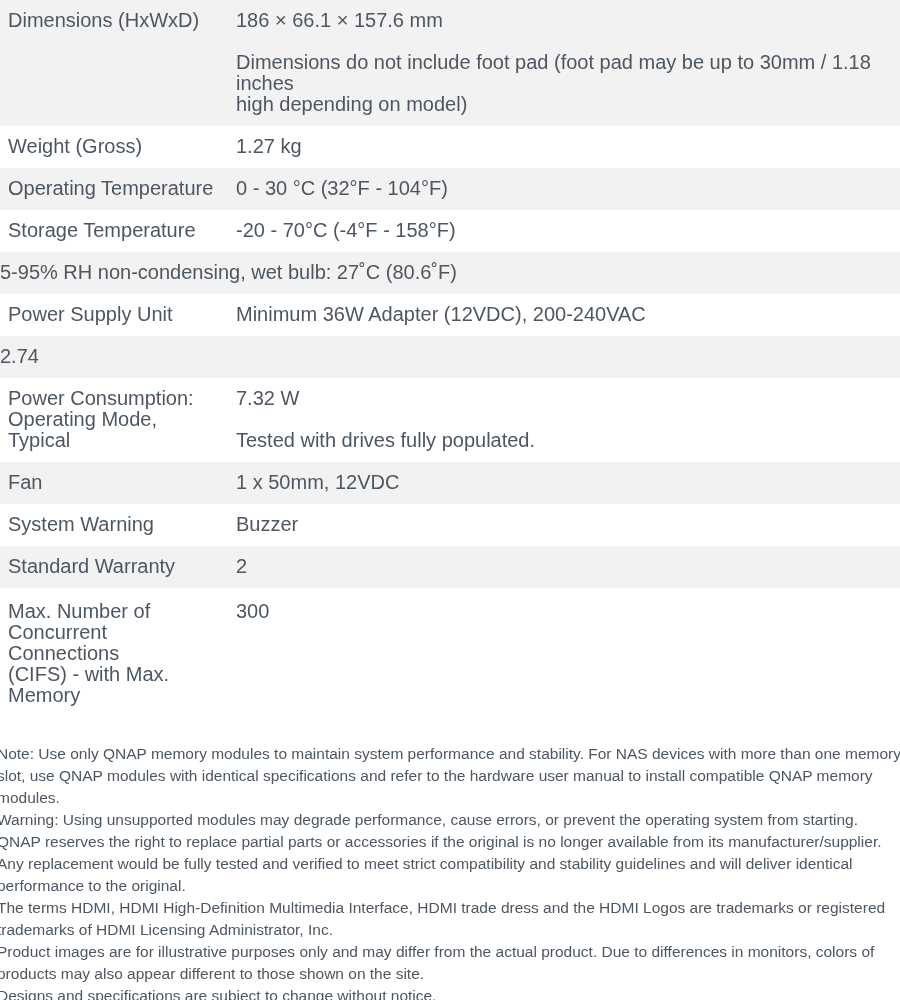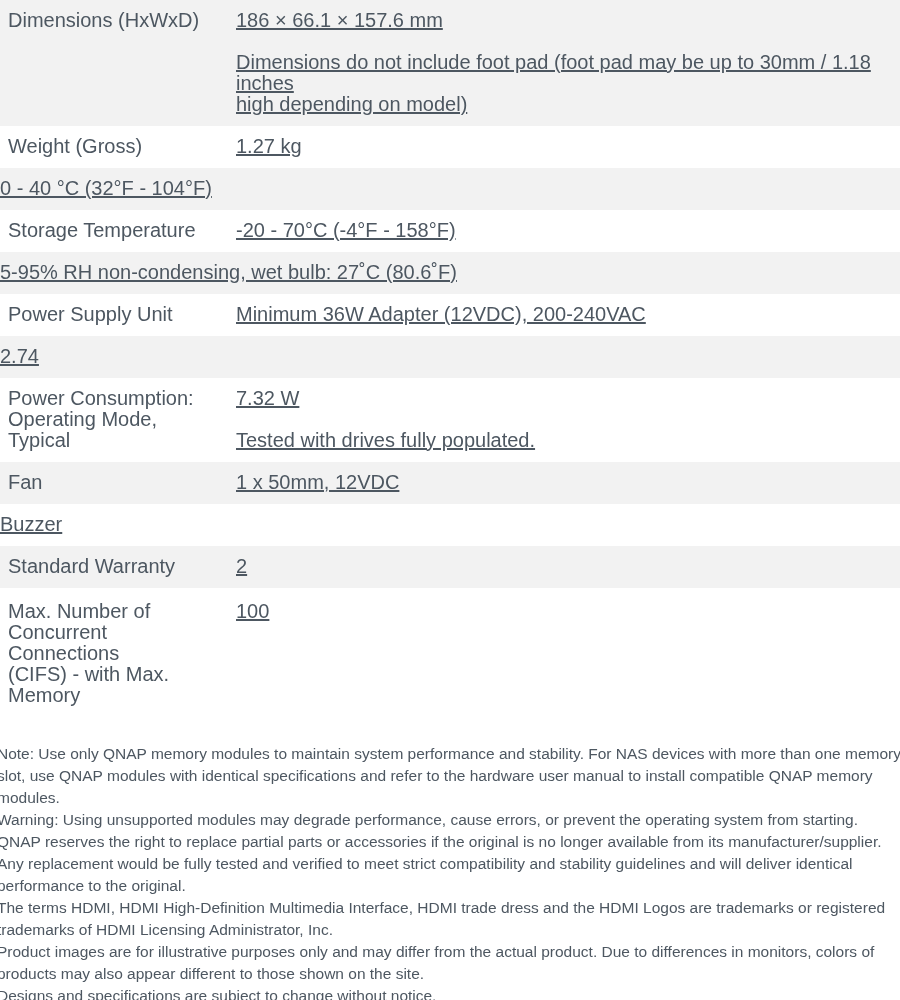--- a/index.html
+++ b/index.html
@@ -37,21 +37,20 @@
     width: 236px;
     flex: 0 0 236px;
     padding: 10px 14px 11px 8px;
     white-space: pre-line;
   }
   .cell-value {
     box-sizing: border-box;
     flex: 1 1 auto;
     padding: 10px 8px 11px 0;
     white-space: pre-line;
-    text-decoration: underline;
   }
   .spec-row.tall-last .cell-label,
   .spec-row.tall-last .cell-value {
     padding-top: 13px;
     padding-bottom: 15px;
   }
   
   .notes {
     margin-top: 22px;
     margin-left: -3px;
@@ -78,21 +77,22 @@
 high depending on model)</div>
     </div>
 
 
     <div class="spec-row">
       <div class="cell-label">Weight (Gross)</div>
       <div class="cell-value">1.27 kg</div>
     </div>
 
     <div class="spec-row">
-      <div class="cell-value">0 - 40 °C (32°F - 104°F)</div>
+      <div class="cell-label">Operating Temperature</div>
+      <div class="cell-value">0 - 30 °C (32°F - 104°F)</div>
     </div>
 
     <div class="spec-row">
       <div class="cell-label">Storage Temperature</div>
       <div class="cell-value">-20 - 70°C (-4°F - 158°F)</div>
     </div>
 
     <div class="spec-row">
       <div class="cell-value">5-95% RH non-condensing, wet bulb: 27˚C (80.6˚F)</div>
     </div>
@@ -113,33 +113,34 @@
 
 Tested with drives fully populated.</div>
     </div>
 
     <div class="spec-row">
       <div class="cell-label">Fan</div>
       <div class="cell-value">1 x 50mm, 12VDC</div>
     </div>
 
     <div class="spec-row">
+      <div class="cell-label">System Warning</div>
       <div class="cell-value">Buzzer</div>
     </div>
 
     <div class="spec-row">
       <div class="cell-label">Standard Warranty</div>
       <div class="cell-value">2</div>
     </div>
 
     <div class="spec-row tall-last">
       <div class="cell-label">Max. Number of
 Concurrent Connections
 (CIFS) - with Max. Memory</div>
-      <div class="cell-value">100</div>
+      <div class="cell-value">300</div>
     </div>
 
   </div>
 
   <div class="notes">
     <div class="note-line">Note: Use only QNAP memory modules to maintain system performance and stability. For NAS devices with more than one memory</div>
     <div class="note-line">slot, use QNAP modules with identical specifications and refer to the hardware user manual to install compatible QNAP memory</div>
     <div class="note-line">modules.</div>
     <div class="note-line">Warning: Using unsupported modules may degrade performance, cause errors, or prevent the operating system from starting.</div>
     <div class="note-line">QNAP reserves the right to replace partial parts or accessories if the original is no longer available from its manufacturer/supplier.</div>

